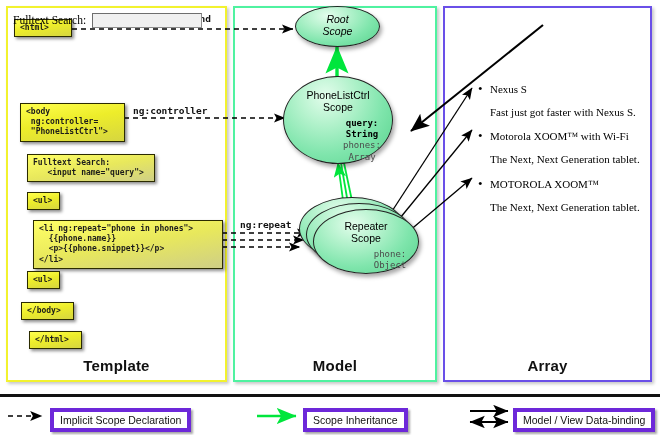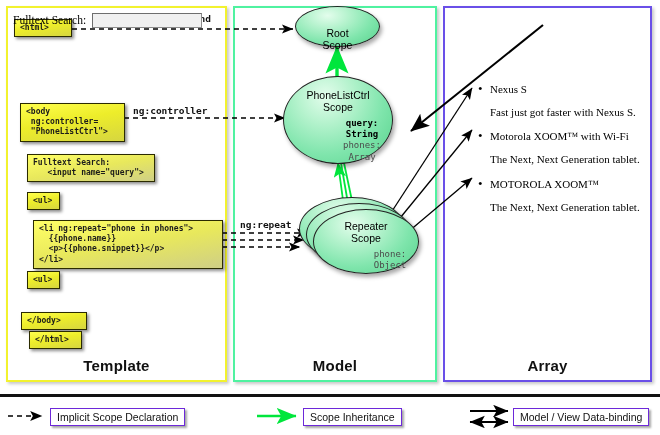--- a/index.html
+++ b/index.html
@@ -117,21 +117,21 @@
 
   
   #legend {
     position: absolute;
     left: 0; top: 394px; width: 660px; height: 41px;
     background: #ffffff;
     border-top: 3px solid #111;
   }
   .legend-box {
     position: absolute;
-    border: 1px solid #6d28d9;
+    border: 4px solid #6d28d9;
     background: #ffffff;
     box-shadow: 1.5px 1.5px 2px rgba(0,0,0,0.35);
     font-size: 10.5px;
     color: #111;
     padding: 2px 6px;
     white-space: nowrap;
     font-family: "Liberation Sans", sans-serif;
   }
   svg.overlay { position: absolute; left: 0; top: 0; pointer-events: none; }
 </style>
@@ -201,25 +201,25 @@
 
   <div class="codebox" style="left:27px; top:192px; width:33px;">&lt;ul&gt;</div>
 
   <div class="codebox pale" style="left:33px; top:220px; width:190px;">&lt;li ng:repeat="phone in phones"&gt;
   {{phone.name}}
   &lt;p&gt;{{phone.snippet}}&lt;/p&gt;
 &lt;/li&gt;</div>
 
   <div class="codebox" style="left:27px; top:271px; width:33px;">&lt;ul&gt;</div>
 
-  <div class="codebox" style="left:21px; top:312px; width:66px;">&lt;/body&gt;</div>
+  <div class="codebox" style="left:21px; top:302px; width:53px;">&lt;/body&gt;</div>
 
   <div class="codebox" style="left:12px; top:331px; width:53px;margin-left:17px;">&lt;/html&gt;</div>
 
-  <div class="scope" id="scope-root" style="left:295px; top:6px; width:85px; height:41px; padding-top:20px;">
+  <div class="scope" id="scope-root" style="left:295px; top:6px; width:85px; height:41px; padding-top:6px;font-style:italic;">
     <div class="title">Root<br>Scope</div>
   </div>
 
   <div class="scope" id="scope-phonelist" style="left:283px; top:76px; width:110px; height:88px; padding-top:12px;">
     <div class="title">PhoneListCtrl<br>Scope</div>
     <div class="props">
       <div class="k">query: String</div>
       <div class="d">phones: Array</div>
     </div>
   </div>

